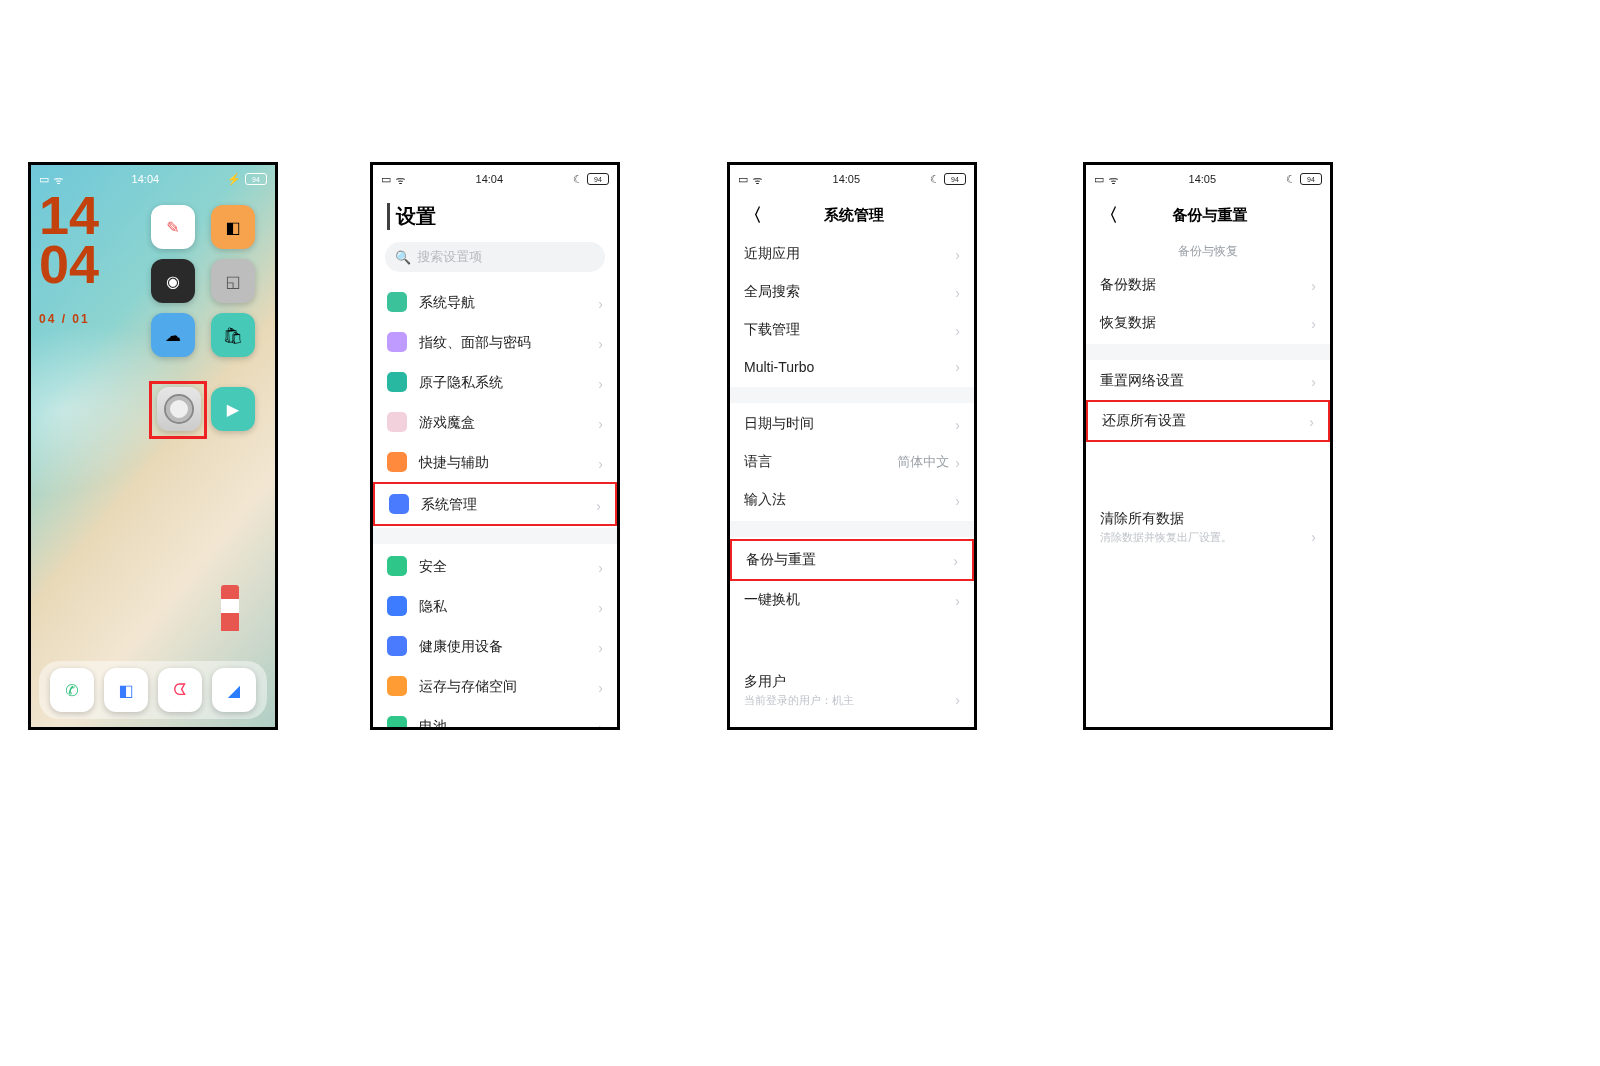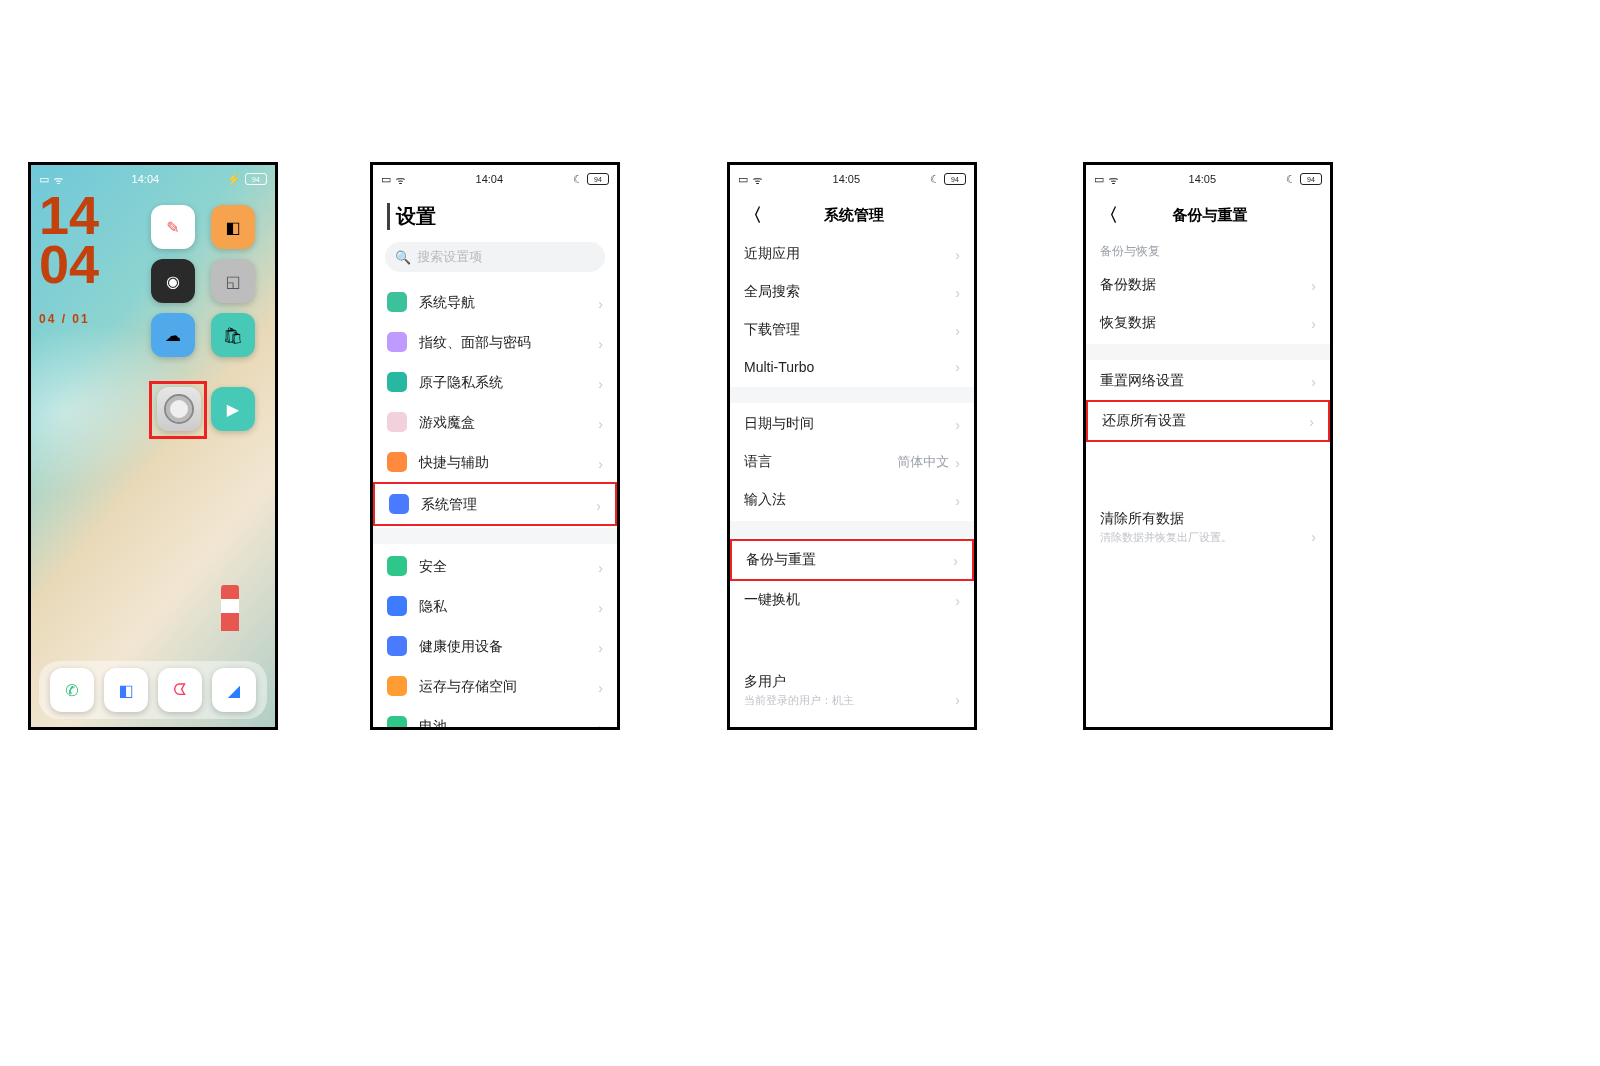--- a/index.html
+++ b/index.html
@@ -105,21 +105,21 @@
   .title-big { font-size:20px; font-weight:700; border-left:3px solid #404040; padding-left:6px;}
   .title-center { flex:1; text-align:center; font-size:15px; font-weight:600; }
   .back-icon { font-size:18px; font-weight:700; }
   .search-box {
     margin: 6px 12px 8px; height:30px; border-radius:15px;
     background:#f2f3f5; display:flex; align-items:center; padding:0 10px;
     color:#b7b9bd; font-size:13px; gap:6px;
   }
   .section { padding: 2px 0; }
   .section-gap { height:16px; background:#f5f6f8; }
-  .section-label { font-size:12px; color:#9aa0a7; padding:10px 14px 4px; }
+  .section-label { font-size:12px; color:#9aa0a7; padding:10px 14px 4px;text-align:center; }
   .row {
     display:flex; align-items:flex-end; padding: 10px 14px;
     font-size:14px; color:#222;
   }
   .row .ic {
     width:20px; height:20px; border-radius:5px; margin-right:12px;
     display:flex; align-items:center; justify-content:center; font-size:12px; color:#fff;
     flex:none;
   }
   .row .label { flex:1; }

